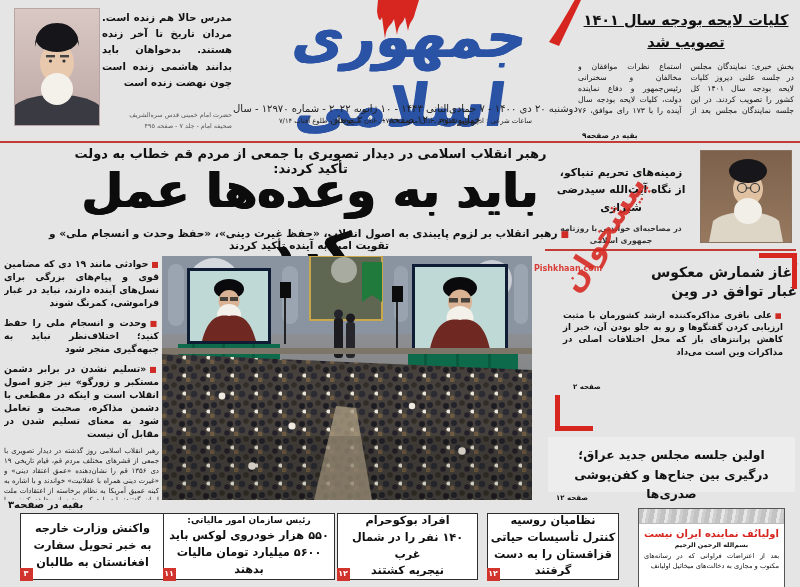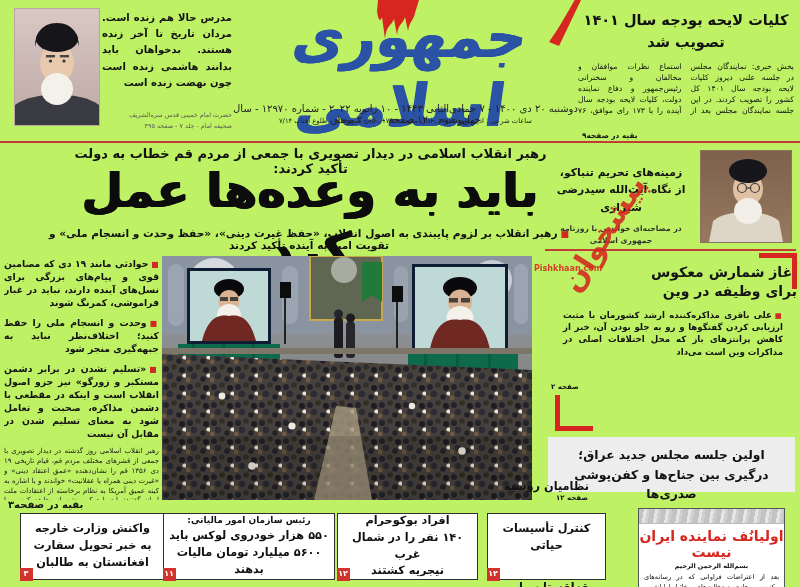--- a/index.html
+++ b/index.html
@@ -1,17 +1,17 @@
 <!DOCTYPE html>
 <html lang="fa" dir="rtl"><head>
 <meta charset="utf-8">
 <style>
   * { margin:0; padding:0; box-sizing:border-box; }
   body { background:#888; font-family:"DejaVu Sans", sans-serif; }
-  .page { position:relative; width:800px; height:587px; margin:0 auto; background:#bef264;
+  .page { position:relative; width:800px; height:587px; margin:0 auto; background:#e5e5e5;
           overflow:hidden; direction:rtl; color:#111; }
   .abs { position:absolute; }
 
   
   .quote-photo { left:14px; top:8px; width:86px; height:118px; border:1px solid #b9a6a2; }
   .quote-text { left:102px; top:10px; width:130px; font-size:10px; font-weight:bold;
                 line-height:1.62; text-align:justify; }
   .quote-caption { left:102px; top:110px; width:130px; font-size:6.4px; color:#555;
                    line-height:1.7; text-align:right; }
 
@@ -21,21 +21,21 @@
                transform:skewX(-8deg) scaleY(1.05); letter-spacing:-2px;
                text-shadow:0.7px 0 #2a52a5, -0.7px 0 #2a52a5; }
   .drip { position:absolute; left:142px; top:0; }
   .streak { position:absolute; left:314px; top:-4px; }
   .dateline1 { position:absolute; left:0; top:103px; width:100%; text-align:center;
                font-size:10px; color:#222; }
   .dateline2 { position:absolute; left:0; top:117px; width:100%; text-align:center;
                font-size:6.8px; color:#222; }
 
   .budget { left:578px; top:10px; width:216px; height:130px; }
-  .budget-h { text-align:center; font-size:14.5px; font-weight:bold; line-height:1.5; }
+  .budget-h { text-align:center; font-size:14.5px; font-weight:bold; line-height:1.5;text-decoration:underline; }
   .budget-body { margin-top:7px; height:64px; overflow:hidden; column-count:2;
                  column-gap:9px; font-size:7.7px; line-height:1.46; text-align:justify; }
   .budget-cont { position:absolute; left:4px; bottom:0; font-size:7.4px; font-weight:bold;margin-top:28px; }
 
   .rule-red { background:#c23b35; height:2px; }
   .top-rule { left:0; top:141px; width:800px; }
 
   
   .kicker { left:58px; top:146px; width:505px; text-align:center; font-size:13px; font-weight:bold; }
   .main-headline { left:50px; top:160px; width:520px; text-align:center; font-size:48px;
@@ -66,21 +66,21 @@
   .vienna { left:545px; top:253px; width:252px; height:182px; }
   .br-tr { position:absolute; right:0; top:0; width:38px; height:36px;
            border-top:5px solid #d6261f; border-right:5px solid #d6261f; }
   .br-bl { position:absolute; left:10px; bottom:4px; width:38px; height:36px;
            border-bottom:5px solid #d6261f; border-left:5px solid #d6261f; }
   .vienna-h { margin-top:10px; text-align:right; font-size:14px; font-weight:bold;
               line-height:1.35; color:#141414; }
   .vienna-bullets { margin:8px 14px 0 18px; font-size:8.6px; font-weight:bold;
                     line-height:1.42; text-align:justify; }
   .vienna-bullets p { margin-bottom:6px; }
-  .vienna-page { position:absolute; left:6px; bottom:44px; font-size:7px; font-weight:bold;text-align:center; }
+  .vienna-page { position:absolute; left:28px; bottom:44px; font-size:7px; font-weight:bold;text-align:center; }
 
   .watermark { left:528px; top:208px; width:100px; height:100px; z-index:30; pointer-events:none; }
   .wm-main { position:absolute; left:10px; top:8px; font-size:30px; font-weight:bold;
              color:#d6261f; transform:rotate(-58deg); transform-origin:center; opacity:.88; }
   .wm-url { position:absolute; left:6px; top:56px; font-size:8px; font-weight:bold;
             color:#d6261f; direction:ltr; opacity:.88; }
 
   
   .iraq { left:548px; top:437px; width:247px; height:55px; background:#ededed;
           text-align:center; padding-top:9px; font-size:12.3px; font-weight:bold; line-height:1.6; }
@@ -93,21 +93,21 @@
   .bbox .l1, .bbox .l2, .bbox .l3 { font-size:11.3px; }
   .bbox.small-first .l1 { font-size:9px; }
   .badge { position:absolute; left:-1.5px; bottom:-1.5px; width:13px; height:13px;
            background:#d0342c; color:#fff; font-size:8px; display:flex;
            align-items:center; justify-content:center; }
 
   
   .ulyanov { left:638px; top:508px; width:147px; height:84px; border:1px solid #555; background:#fff; }
   .uly-head { height:15px; background:repeating-linear-gradient(100deg,
               #c3c3c3 0 5px, #e6e6e6 5px 8px, #cfcfcf 8px 11px); border-bottom:1px solid #bbb; }
-  .uly-title { margin-top:4px; text-align:center; font-size:14px; font-weight:bold; color:#d6261f; }
+  .uly-title { margin-top:4px; text-align:center; font-size:10px; font-weight:bold; color:#d6261f; }
   .uly-basmala { margin-top:2px; text-align:center; font-size:6.4px; font-weight:bold; }
   .uly-body { margin:2px 5px 0 5px; font-size:6.7px; line-height:1.5; text-align:justify; }
 </style>
 </head>
 <body>
 
 <div class="page">
 
   <div class="abs quote-photo">
     <svg width="84" height="116" viewBox="0 0 84 116">
@@ -279,21 +279,21 @@
       <circle cx="90" cy="210" r="3.8" fill="#efe9df"></circle>
       <rect x="0" y="92" width="370" height="6" fill="#7d7668"></rect>
       <rect x="0" y="180" width="370" height="64" fill="#000" opacity=".12"></rect>
     </svg>
   </div>
 
   <div class="abs vienna">
     <div class="br-tr"></div>
     <div class="br-bl"></div>
     <div class="vienna-h">آغاز شمارش معکوس</div>
-    <div class="vienna-h" style="margin-top:0">برای وظیفه در وین</div>
+    <div class="vienna-h" style="margin-top:0">غبار توافق در وین</div>
     <div class="vienna-bullets">
       <p><span class="sq">■</span><span>علی باقری مذاکره‌کننده ارشد کشورمان با مثبت ارزیابی کردن گفتگوها و رو به جلو بودن آن، خبر از کاهش پرانتزهای باز که محل اختلافات اصلی در مذاکرات وین است می‌داد</span></p>
     </div>
     <div class="vienna-page">صفحه ۲</div>
   </div>
 
   <div class="abs watermark">
     <div class="wm-main">پیشخوان</div>
     <div class="wm-url">Pishkhaan.com</div>
   </div>
@@ -315,21 +315,21 @@
     <div class="l2">۵۵۰ هزار خودروی لوکس باید</div>
     <div class="l3">۵۶۰۰ میلیارد تومان مالیات بدهند</div>
     <div class="badge">۱۱</div>
   </div>
   <div class="bbox" style="left:337px; width:141px;">
     <div class="l1">افراد بوکوحرام</div>
     <div class="l2">۱۴۰ نفر را در شمال غرب</div>
     <div class="l3">نیجریه کشتند</div>
     <div class="badge">۱۲</div>
   </div>
-  <div class="bbox" style="left:487px; width:119px;gap:25px;">
+  <div class="bbox" style="left:487px; width:132px;">
     <div class="l1">نظامیان روسیه</div>
     <div class="l2">کنترل تأسیسات حیاتی</div>
     <div class="l3">قزاقستان را به دست گرفتند</div>
     <div class="badge">۱۲</div>
   </div>
 
   <div class="abs ulyanov">
     <div class="uly-head"></div>
     <div class="uly-title">اولیانُف نماینده ایران نیست</div>
     <div class="uly-basmala">بسم‌الله الرحمن الرحیم</div>

